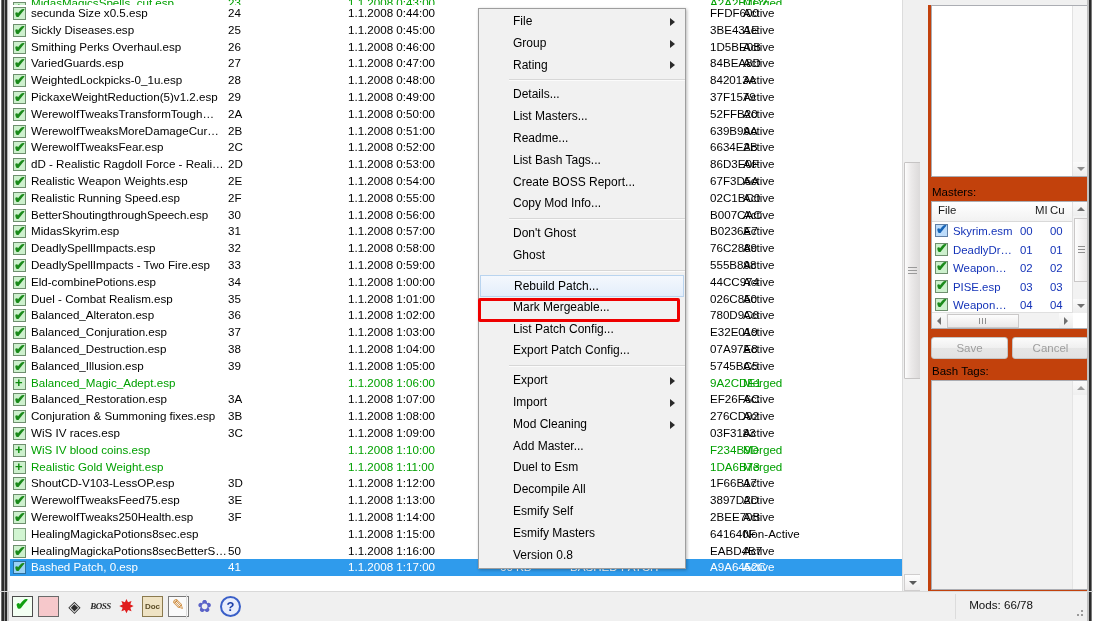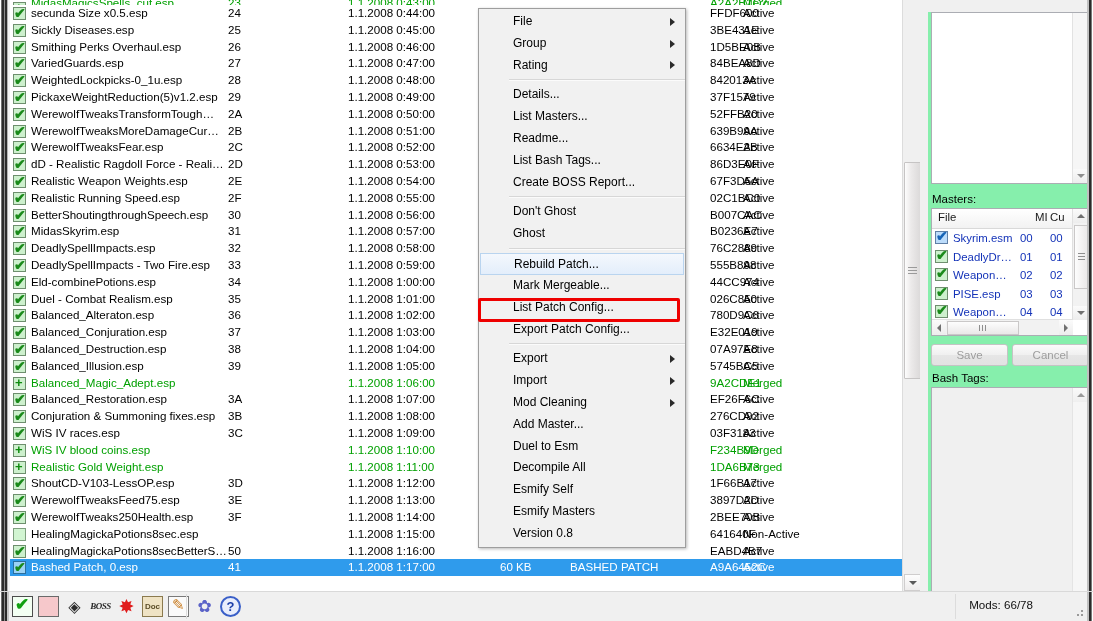--- a/index.html
+++ b/index.html
@@ -162,22 +162,22 @@
     width: 202px; height: 24px;
     border: 3px solid #ee0000;
     border-radius: 2px;
     box-sizing: border-box;
     z-index: 60;
     pointer-events: none;
   }
 
   
   .right-panel {
-    position: absolute; left: 928px; top: 12px; width: 165px; height: 592px;
-    background: #86efac;
+    position: absolute; left: 928px; top: 5px; width: 165px; height: 592px;
+    background: #c2410c;
   }
   .rp-top-box {
     position: absolute; left: 3px; top: 0; right: 4px; height: 172px;
     background: #ffffff;
     border: 1px solid #abadb3;
     box-sizing: border-box;
   }
   .rp-top-box .mini-scroll {
     position: absolute; right: 0; top: 0; bottom: 0; width: 15px;
     background: #f6f6f6; border-left: 1px solid #e2e2e2;
@@ -822,20 +822,21 @@
   <div class="ctx" id="ctx-menu">
       <div class="ctx-item"><span>File</span><span class="sub"></span></div>
       <div class="ctx-item"><span>Group</span><span class="sub"></span></div>
       <div class="ctx-item"><span>Rating</span><span class="sub"></span></div>
       <div class="ctx-sep"></div>
       <div class="ctx-item"><span>Details...</span></div>
       <div class="ctx-item"><span>List Masters...</span></div>
       <div class="ctx-item"><span>Readme...</span></div>
       <div class="ctx-item"><span>List Bash Tags...</span></div>
       <div class="ctx-item"><span>Create BOSS Report...</span></div>
+      <div class="ctx-item"><span>Copy Mod Info...</span></div>
       <div class="ctx-sep"></div>
       <div class="ctx-item"><span>Don't Ghost</span></div>
       <div class="ctx-item"><span>Ghost</span></div>
       <div class="ctx-sep"></div>
       <div class="ctx-item hl"><span>Rebuild Patch...</span></div>
       <div class="ctx-item"><span>Mark Mergeable...</span></div>
       <div class="ctx-item"><span>List Patch Config...</span></div>
       <div class="ctx-item"><span>Export Patch Config...</span></div>
       <div class="ctx-sep"></div>
       <div class="ctx-item"><span>Export</span><span class="sub"></span></div>

